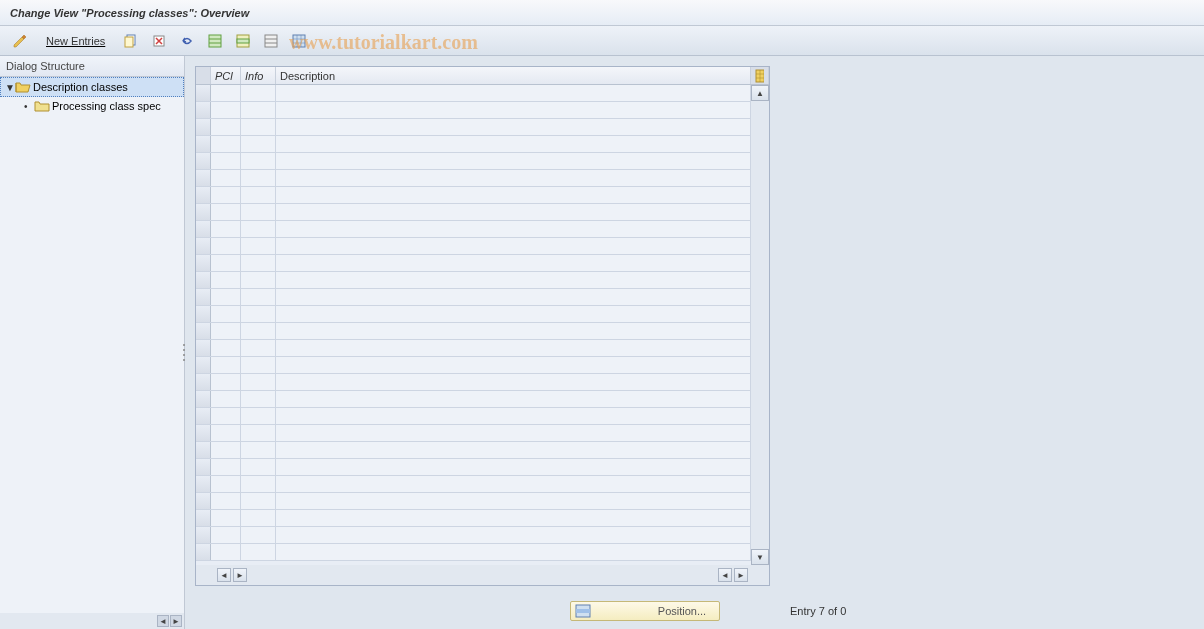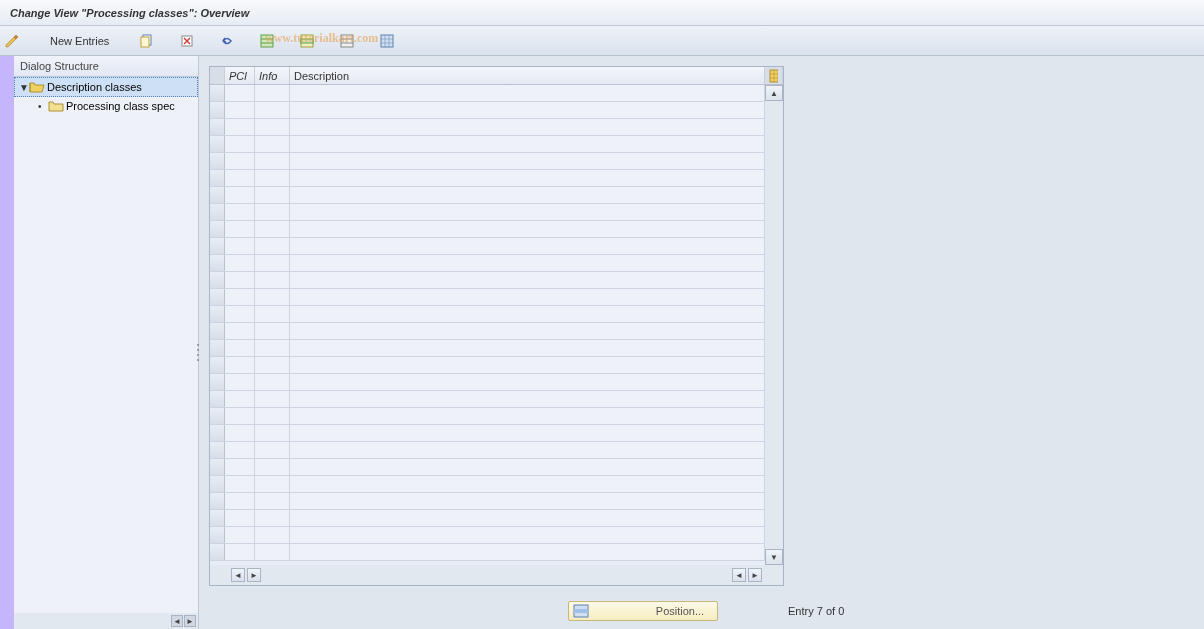--- a/index.html
+++ b/index.html
@@ -13,25 +13,26 @@
       font-weight: bold;
       font-style: italic;
       font-size: 13px;
       color: #333;
     }
     
     .toolbar {
       height: 30px;
       background: linear-gradient(#eef2f8, #dae2ec);
       border-bottom: 1px solid #b8c2d0;
-      padding: 4px 2px;
-      display: flex;
-      align-items: center;
-      gap: 20px;
+      padding: 4px 10px;
+      display: flex;
+      align-items: center;
+      gap: 8px;
       position: relative;
+      text-decoration: underline;
     }
     
     .toolbar-icon {
       width: 20px;
       height: 20px;
       display: flex;
       align-items: center;
       justify-content: center;
       cursor: pointer;
       border-radius: 2px;
@@ -39,35 +40,34 @@
     
     .toolbar-text-btn {
       padding: 3px 8px;
       cursor: pointer;
       color: #333;
       border-radius: 2px;
     }
     
     .watermark {
       position: absolute;
-      left: 265px;
+      left: 289px;
       top: 5px;
-      font-size: 12px;
+      font-size: 20px;
       font-weight: bold;
       color: #e8a050;
       opacity: 0.6;
       pointer-events: none;
       font-family: Georgia, serif;
     }
     
     .main-area {
       display: flex;
       height: calc(100% - 56px);
-      background: #c4b5fd;
-      padding-left: 14px;
+      background: #86efac;
     }
     
     .sidebar {
       width: 185px;
       background: #eef2f8;
       border-right: 1px solid #c0c8d4;
       position: relative;
     }
     
     .sidebar-header {
@@ -159,21 +159,21 @@
     .v-scroll .btn { height:16px; background:linear-gradient(#f0f4fa,#dae2ec); border:1px solid #aab4c4; display:flex; align-items:center; justify-content:center; font-size:8px; color:#444; cursor:pointer;}
     .v-scroll .track { flex:1; }
     
     .h-scroll { position:absolute; left:0; right:0; bottom:0; height:20px; background:#e2e8f0; display:flex; align-items:center; padding: 2px 20px;}
     .h-scroll .btn { width:14px; height:14px; background:linear-gradient(#f0f4fa,#dae2ec); border:1px solid #aab4c4; display:flex; align-items:center; justify-content:center; font-size:8px; color:#444; cursor:pointer; margin:0 1px;}
     .h-scroll .spacer { flex:1; }
     
     .footer-area {
       position: absolute;
       bottom: 8px;
-      left: 184px;
+      left: 200px;
       width: 570px;
       display: flex;
       align-items: center;
     }
     
     .position-btn {
       margin-left: 185px;
       width: 150px;
       height: 20px;
       background: linear-gradient(#fef9e8, #f5edc0);

